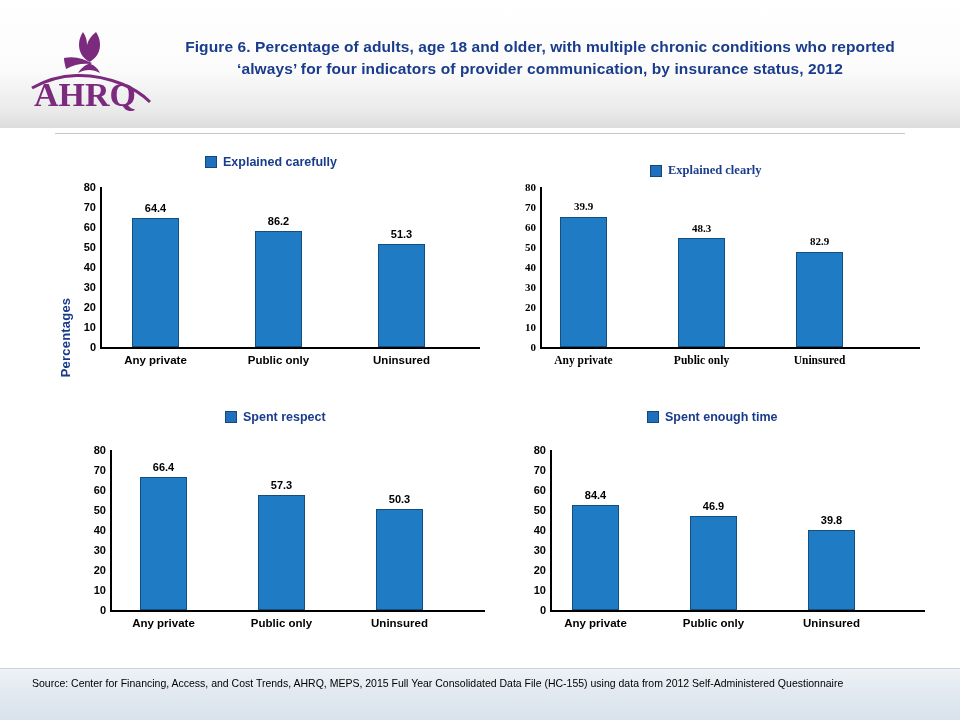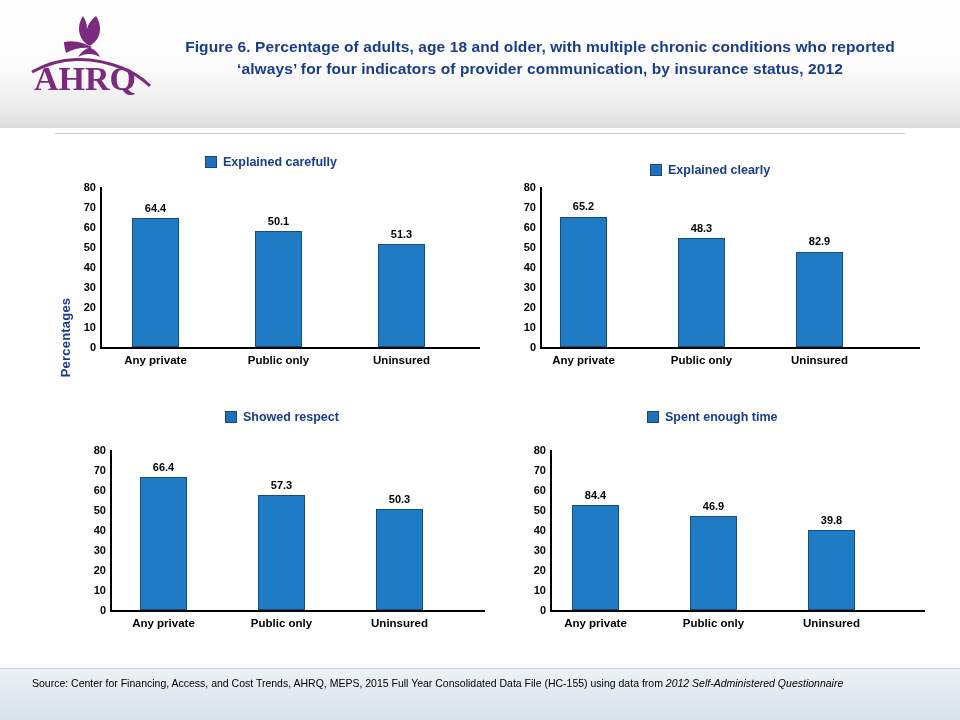--- a/index.html
+++ b/index.html
@@ -24,21 +24,21 @@
   .header-band {
     position: absolute;
     left: 0; top: 0;
     width: 960px;
     height: 128px;
     background: linear-gradient(to bottom, #ffffff 0%, #fbfbfb 55%, #e9e9e9 88%, #dcdcdc 100%);
   }
   .logo {
     position: absolute;
     left: 30px;
-    top: 12px;
+    top: 28px;
     width: 130px;
     height: 86px;
   }
   .title {
     position: absolute;
     left: 180px;
     top: 36px;
     width: 720px;
     text-align: center;
     font-size: 15.5px;
@@ -146,21 +146,20 @@
   .footer-text {
     position: absolute;
     left: 32px;
     top: 676px;
     width: 900px;
     font-size: 10.5px;
     color: #000000;
     line-height: 1.45;
   }
   .footer-text .ital {
-    font-style: italic;
     text-align: center;
   }
 </style>
 </head>
 <body>
 
 <div id="page">
 
   <div class="header-band"></div>
 
@@ -202,30 +201,30 @@
       <div class="tick-label" style="left:0px;  top:94px;">30</div>
       <div class="tick-label" style="left:0px;  top:114px;">20</div>
       <div class="tick-label" style="left:0px;  top:134px;">10</div>
       <div class="tick-label" style="left:0px;  top:154px;">0</div>
 
       <div class="bar" style="left:62px;  top:31.2px;  width:47px; height:128.8px;"></div>
       <div class="bar" style="left:185px; top:44.4px;  width:47px; height:115.6px;"></div>
       <div class="bar" style="left:308px; top:57.4px;  width:47px; height:102.6px;"></div>
 
       <div class="bar-value" style="left:55px;  top:15px;  width:61px;">64.4</div>
-      <div class="bar-value" style="left:178px; top:28px;  width:61px;">50.1</div>
+      <div class="bar-value" style="left:178px; top:28px;  width:61px;">86.2</div>
       <div class="bar-value" style="left:301px; top:41px;  width:61px;">51.3</div>
 
       <div class="cat-label" style="left:45px;  top:167px; width:81px;">Any private</div>
       <div class="cat-label" style="left:168px; top:167px; width:81px;">Public only</div>
       <div class="cat-label" style="left:291px; top:167px; width:81px;">Uninsured</div>
     </div>
   </div>
 
-  <div class="panel" style="left:510px; top:155px; width:420px; height:240px;">
+  <div class="panel" style="left:510px; top:155px; width:420px; height:240px;font-family:Liberation Serif, serif;">
     <div class="legend" style="left:140px; top:8px;">
       <span class="legend-swatch"></span>
       <span class="legend-label">Explained clearly</span>
     </div>
 
     <div class="plot" style="top:32px; width:420px; height:200px;">
       <div class="axis-y-line" style="left:30px; top:0px; width:1.5px; height:160px;"></div>
       <div class="axis-x-line" style="left:30px; top:160px; width:380px; height:1.5px;"></div>
 
       <div class="tick-label" style="left:0px;  top:-6px;">80</div>
@@ -235,34 +234,34 @@
       <div class="tick-label" style="left:0px;  top:74px;">40</div>
       <div class="tick-label" style="left:0px;  top:94px;">30</div>
       <div class="tick-label" style="left:0px;  top:114px;">20</div>
       <div class="tick-label" style="left:0px;  top:134px;">10</div>
       <div class="tick-label" style="left:0px;  top:154px;">0</div>
 
       <div class="bar" style="left:50px;  top:29.6px;  width:47px; height:130.4px;"></div>
       <div class="bar" style="left:168px; top:51.2px;  width:47px; height:108.8px;"></div>
       <div class="bar" style="left:286px; top:64.6px;  width:47px; height:95.4px;"></div>
 
-      <div class="bar-value" style="left:43px;  top:13px; width:61px;">65.2</div>
+      <div class="bar-value" style="left:43px;  top:13px; width:61px;">39.9</div>
       <div class="bar-value" style="left:161px; top:35px; width:61px;">48.3</div>
       <div class="bar-value" style="left:279px; top:48px; width:61px;">82.9</div>
 
       <div class="cat-label" style="left:33px;  top:167px; width:81px;">Any private</div>
       <div class="cat-label" style="left:151px; top:167px; width:81px;">Public only</div>
       <div class="cat-label" style="left:269px; top:167px; width:81px;">Uninsured</div>
     </div>
   </div>
 
   <div class="panel" style="left:70px; top:405px; width:420px; height:245px;">
     <div class="legend" style="left:155px; top:5px;">
       <span class="legend-swatch"></span>
-      <span class="legend-label">Showed respect</span>
+      <span class="legend-label">Spent respect</span>
     </div>
 
     <div class="plot" style="top:45px; width:420px; height:200px;">
       <div class="axis-y-line" style="left:40px; top:0px; width:1.5px; height:160px;"></div>
       <div class="axis-x-line" style="left:40px; top:160px; width:375px; height:1.5px;"></div>
 
       <div class="tick-label" style="left:10px;  top:-6px;">80</div>
       <div class="tick-label" style="left:10px;  top:14px;">70</div>
       <div class="tick-label" style="left:10px;  top:34px;">60</div>
       <div class="tick-label" style="left:10px;  top:54px;">50</div>

